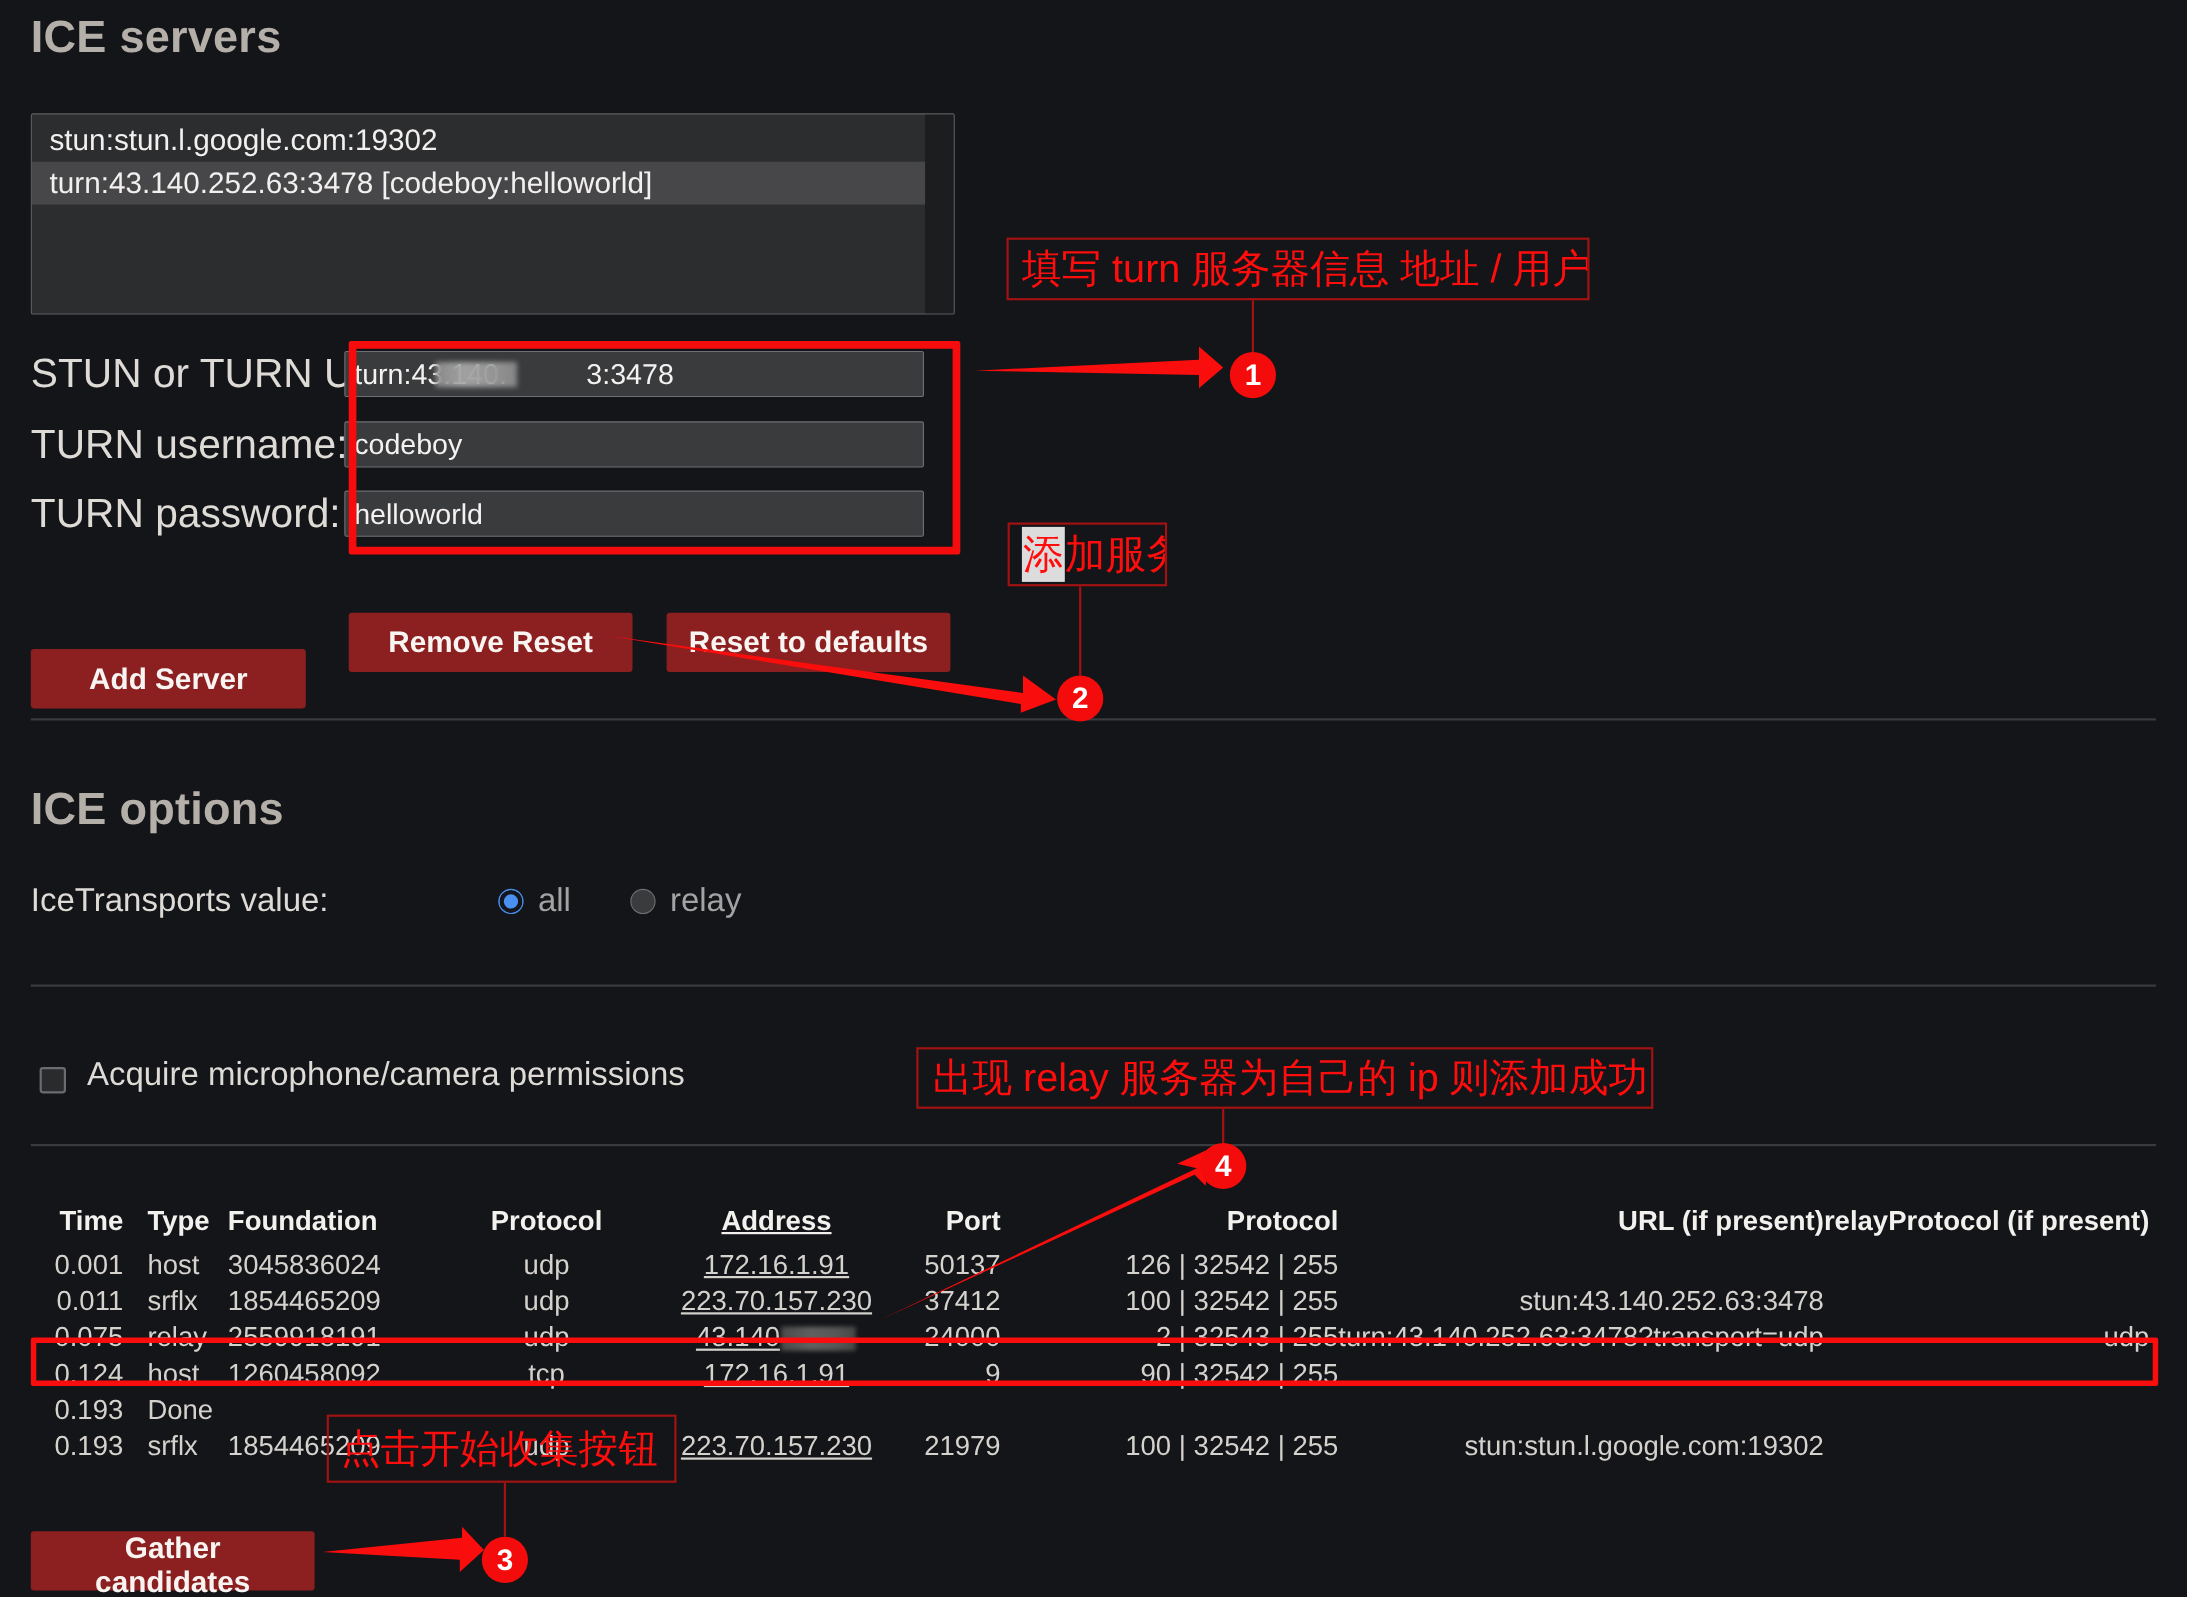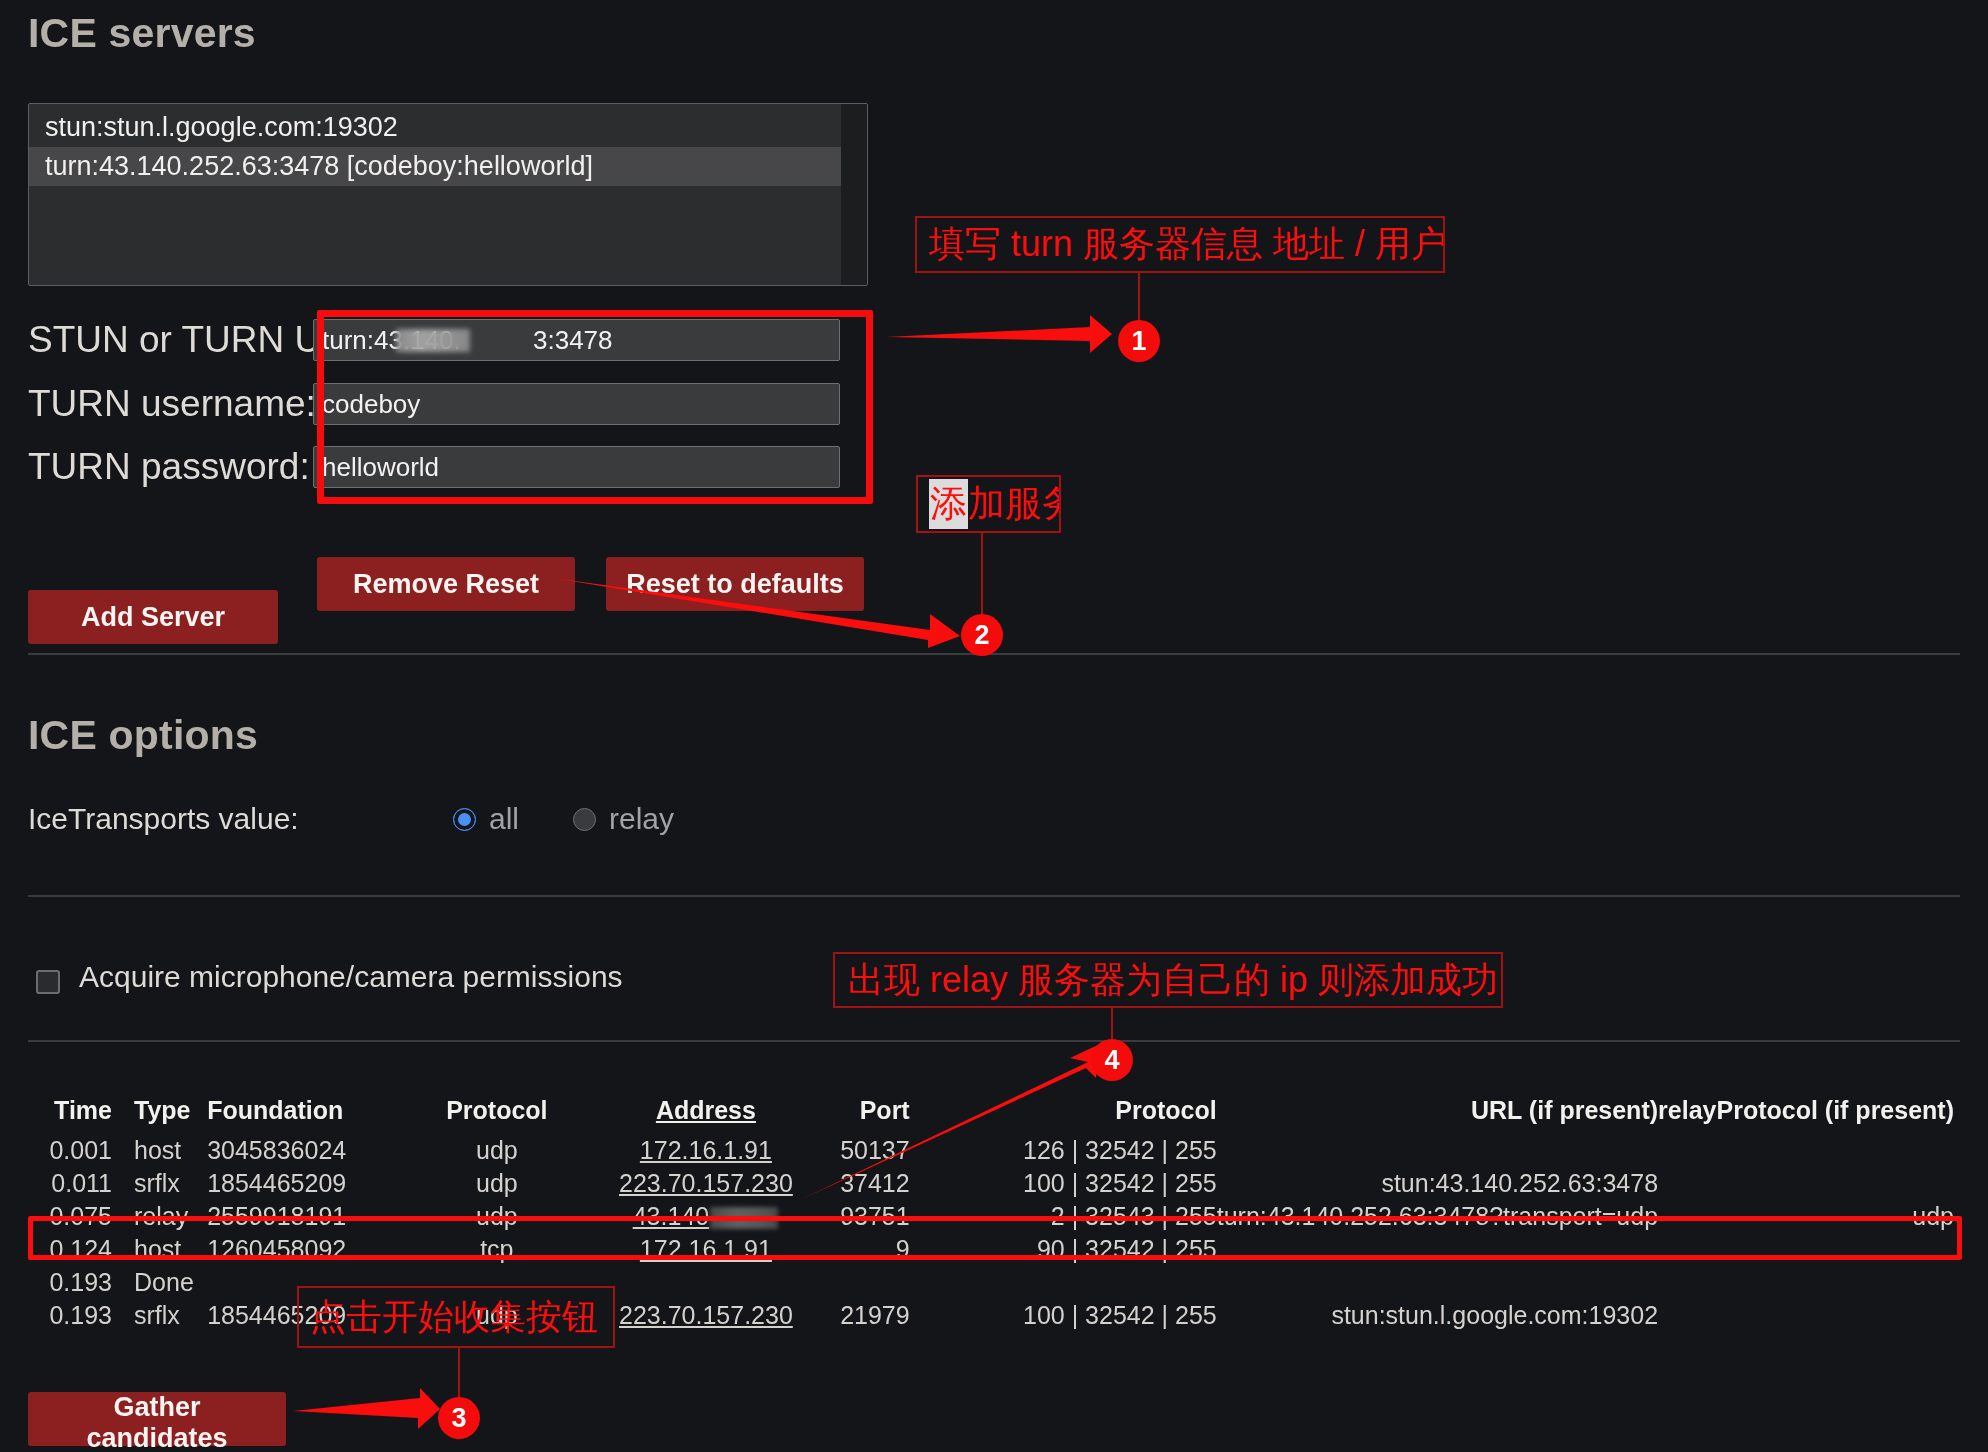--- a/index.html
+++ b/index.html
@@ -402,21 +402,21 @@
           <td class="c-prio">100 | 32542 | 255</td>
           <td class="c-url">stun:43.140.252.63:3478</td>
           <td class="c-relay"></td>
         </tr>
         <tr>
           <td class="c-time">0.075</td>
           <td class="c-type">relay</td>
           <td class="c-found">2559918191</td>
           <td class="c-proto">udp</td>
           <td class="c-addr">43.140<span class="addr-redact"></span></td>
-          <td class="c-port">93751</td>
+          <td class="c-port">24000</td>
           <td class="c-prio">2 | 32543 | 255</td>
           <td class="c-url">turn:43.140.252.63:3478?transport=udp</td>
           <td class="c-relay">udp</td>
         </tr>
         <tr>
           <td class="c-time">0.124</td>
           <td class="c-type">host</td>
           <td class="c-found">1260458092</td>
           <td class="c-proto">tcp</td>
           <td class="c-addr">172.16.1.91</td>

